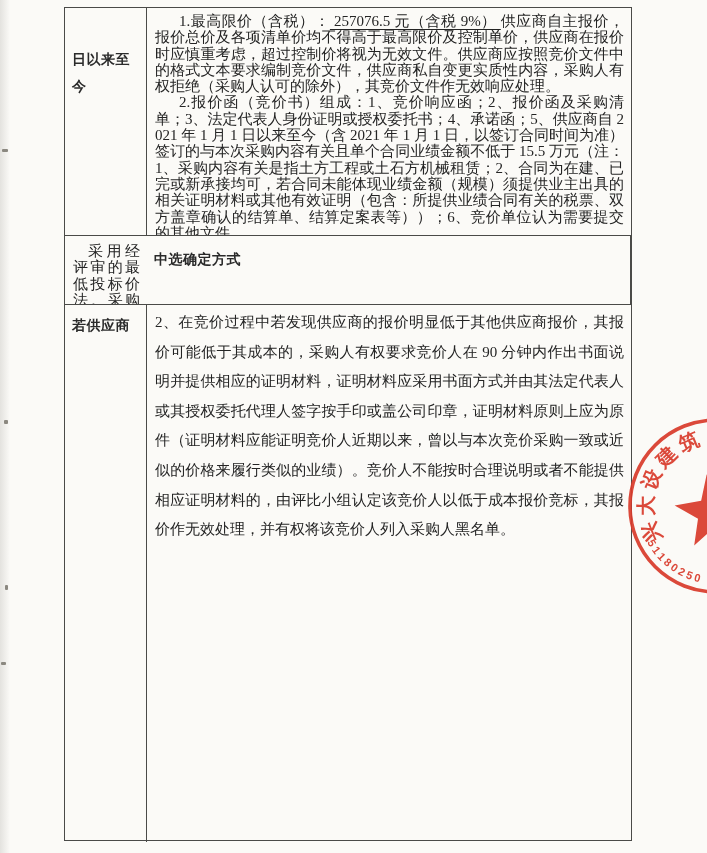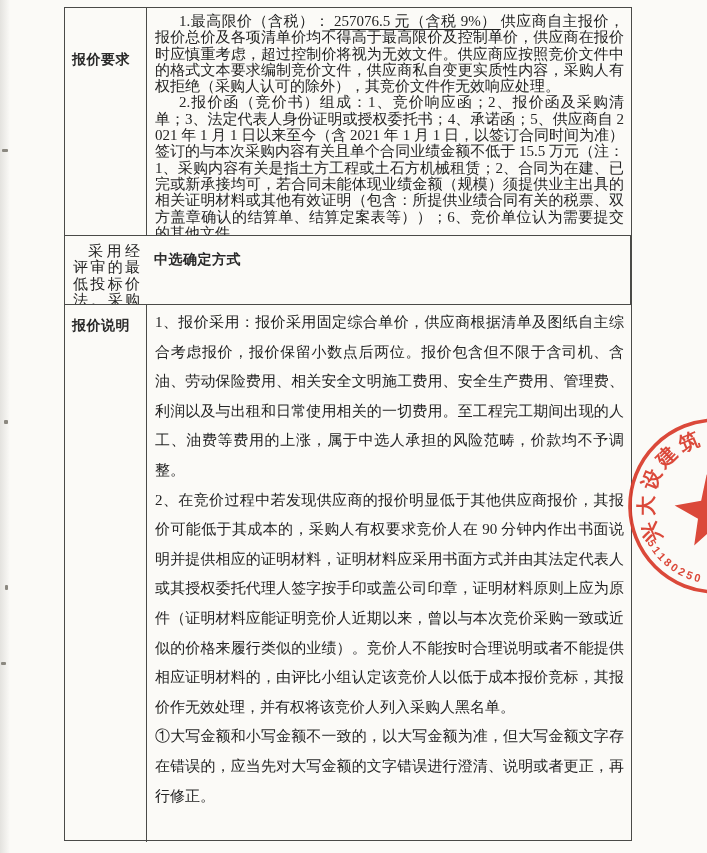--- a/index.html
+++ b/index.html
@@ -74,42 +74,40 @@
 
   <div class="edge-shade"></div>
   <div class="speck" style="left:2px;top:149px;width:6px;height:3px;"></div>
   <div class="speck" style="left:4px;top:420px;width:4px;height:4px;"></div>
   <div class="speck" style="left:5px;top:585px;width:3px;height:5px;"></div>
   <div class="speck" style="left:1px;top:662px;width:5px;height:3px;"></div>
 
   <div class="doc-table">
 
     <div class="cell label-cell label-row1 rb">
-      <span>报价要求</span>
+      <span>日以来至今</span>
     </div>
     <div class="cell content-cell content-row1 rb">
       <p class="ind15"><span>1.最高限价（含税）：</span><span class="ul">&nbsp;257076.5 元（含税 9%）&nbsp;</span><span>供应商自主报价，报价总价及各项清单价均不得高于最高限价及控制单价，供应商在报价时应慎重考虑，超过控制价将视为无效文件。供应商应按照竞价文件中的格式文本要求编制竞价文件，供应商私自变更实质性内容，采购人有权拒绝（采购人认可的除外），其竞价文件作无效响应处理。</span></p>
       <p class="ind15">2.报价函（竞价书）组成：1、竞价响应函；2、报价函及采购清单；3、法定代表人身份证明或授权委托书；4、承诺函；5、供应商自 2021 年 1 月 1 日以来至今（含 2021 年 1 月 1 日，以签订合同时间为准）签订的与本次采购内容有关且单个合同业绩金额不低于 15.5 万元（注：1、采购内容有关是指土方工程或土石方机械租赁；2、合同为在建、已完或新承接均可，若合同未能体现业绩金额（规模）须提供业主出具的相关证明材料或其他有效证明（包含：所提供业绩合同有关的税票、双方盖章确认的结算单、结算定案表等））；6、竞价单位认为需要提交的其他文件。</p>
       <p class="ind1">上述报价函组成附件均须胶装成册后密封盖章，不得散页和未密封递交。（未按要求胶装密封的，采购人可以拒收竞价文件）</p>
     </div>
 
     <div class="cell content-cell content-row2 rb">
       <p class="ind1">采用经评审的最低投标价法。采购人对竞价人的不含税报价进行评比，确定前三名中选候选人并进行公示。在公示结束后由采购人自主确定最终中选人，达到优质采购的目的。评审时，若供应商 U 盘中的竞价文件电子版与纸质竞价文件不一致时，按照供应商提交的纸质竞价文件进行评比。</p>
     </div>
     <div class="cell label-cell label-row2 rb">
       <span>中选确定方式</span>
     </div>
 
     <div class="cell label-cell label-row3">
-      <span>报价说明</span>
+      <span>若供应商</span>
     </div>
     <div class="cell content-cell content-row3">
-      <p>1、报价采用：报价采用固定综合单价，供应商根据清单及图纸自主综合考虑报价，报价保留小数点后两位。报价包含但不限于含司机、含油、劳动保险费用、相关安全文明施工费用、安全生产费用、管理费、利润以及与出租和日常使用相关的一切费用。至工程完工期间出现的人工、油费等费用的上涨，属于中选人承担的风险范畴，价款均不予调整。</p>
       <p>2、在竞价过程中若发现供应商的报价明显低于其他供应商报价，其报价可能低于其成本的，采购人有权要求竞价人在 90 分钟内作出书面说明并提供相应的证明材料，证明材料应采用书面方式并由其法定代表人或其授权委托代理人签字按手印或盖公司印章，证明材料原则上应为原件（证明材料应能证明竞价人近期以来，曾以与本次竞价采购一致或近似的价格来履行类似的业绩）。竞价人不能按时合理说明或者不能提供相应证明材料的，由评比小组认定该竞价人以低于成本报价竞标，其报价作无效处理，并有权将该竞价人列入采购人黑名单。</p>
-      <p>①大写金额和小写金额不一致的，以大写金额为准，但大写金额文字存在错误的，应当先对大写金额的文字错误进行澄清、说明或者更正，再行修正。</p>
     </div>
 
   </div>
 
   <svg class="seal" viewBox="0 0 200 200">
     <circle cx="100" cy="100" r="86" fill="none" stroke-width="3.6" stroke="#d93a2b"></circle>
     <polygon transform="rotate(-8 96 106)" points="96,68 105.2,93.4 132.1,94.3 110.8,110.8 118.3,136.7 96,121.6 73.7,136.7 81.2,110.8 59.9,94.3 86.8,93.4" fill="#d93a2b"></polygon>
     <g>
         <text x="100" y="37" text-anchor="middle" font-size="20" fill="#d93a2b" transform="rotate(-112 100 100)">兴</text>
         <text x="100" y="37" text-anchor="middle" font-size="20" fill="#d93a2b" transform="rotate(-89.7 100 100)">大</text>

